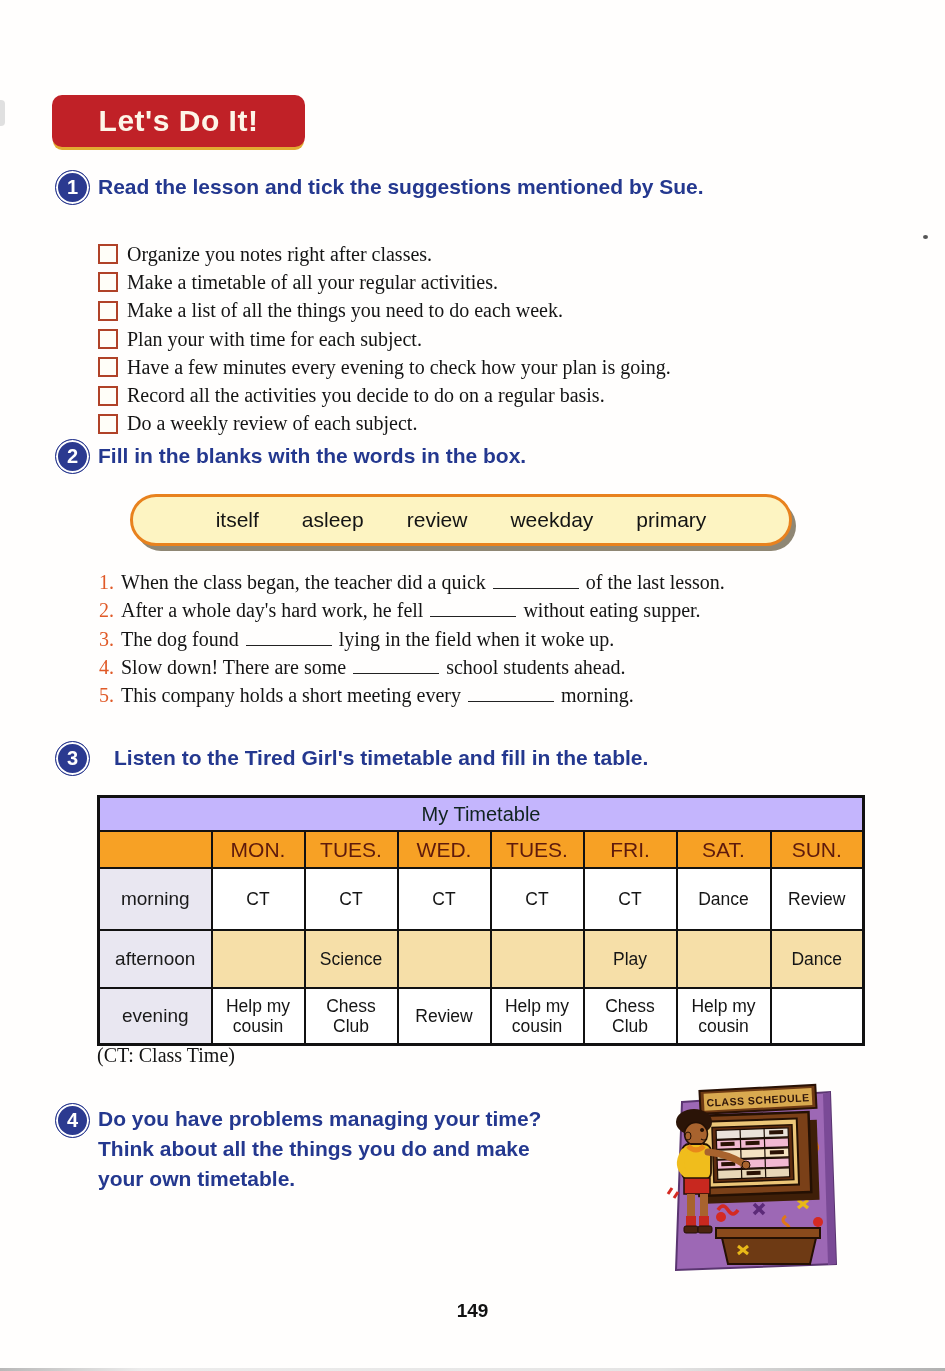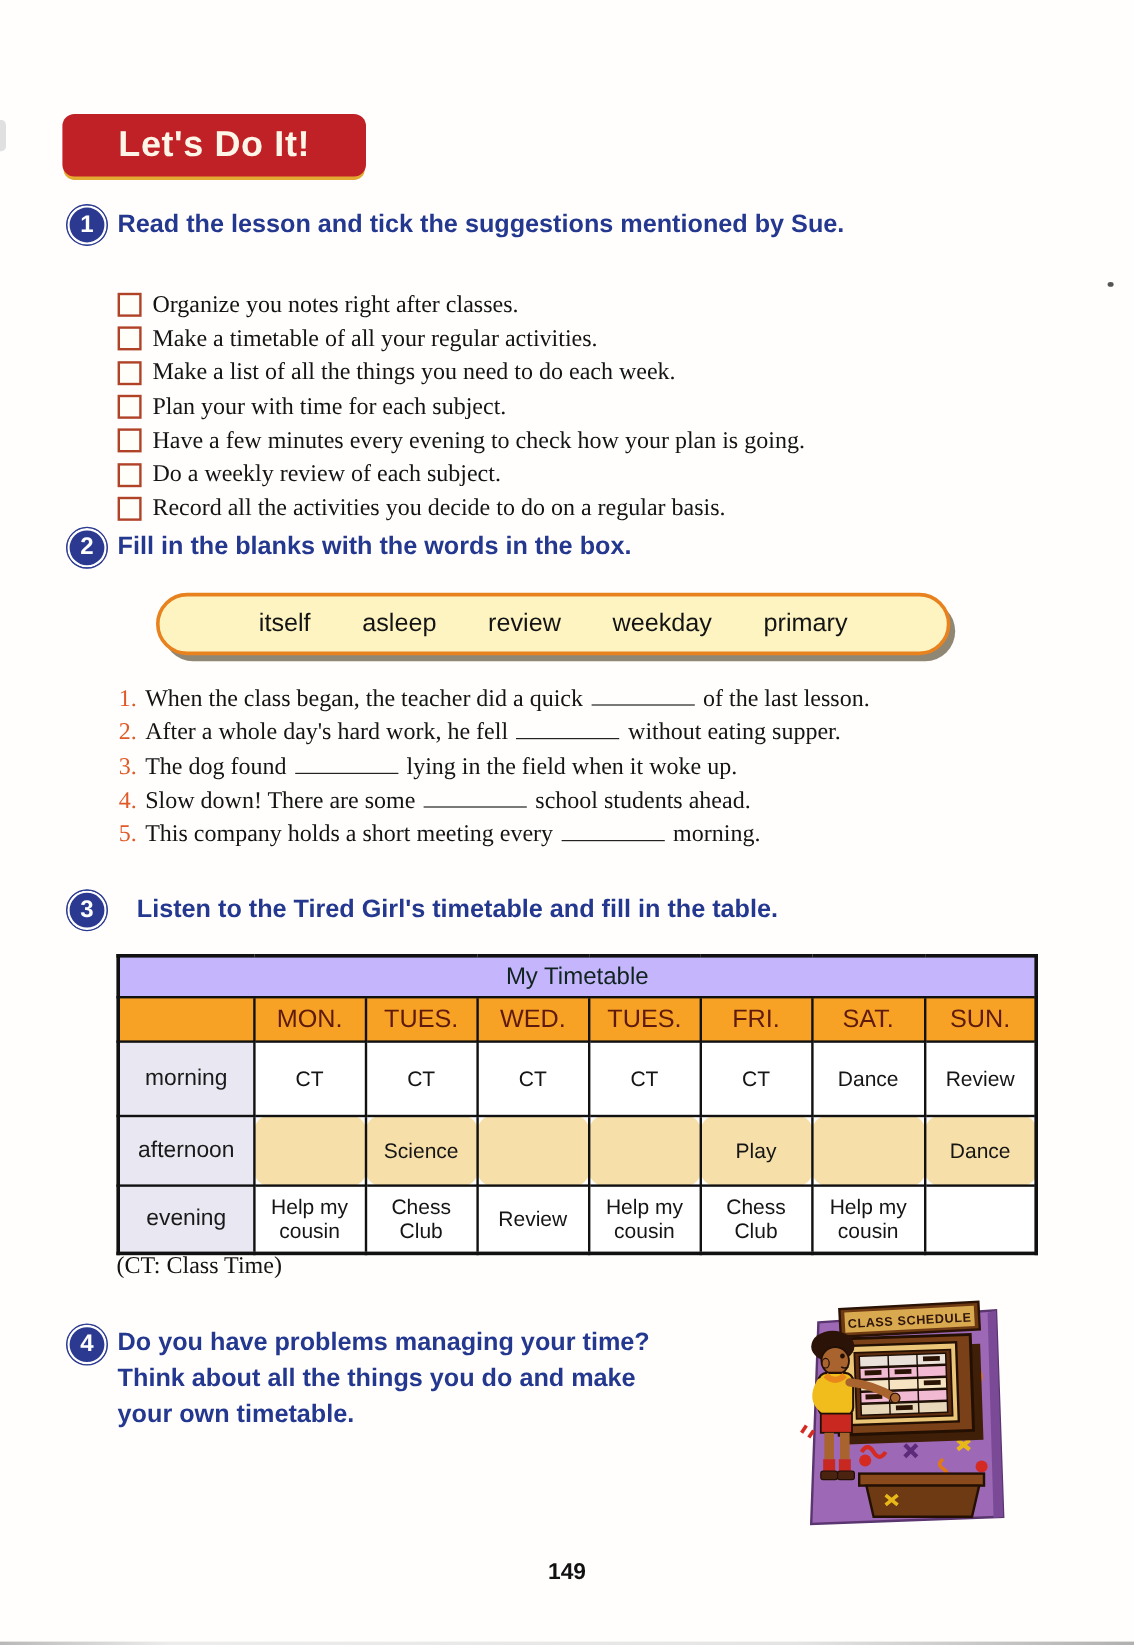--- a/index.html
+++ b/index.html
@@ -65,21 +65,21 @@
     border-collapse:collapse; table-layout:fixed;
     border:3px solid #111;
   }
   .timetable td { border:2px solid #111; text-align:center; padding:1px; }
   .tt-title { background:#c4b5fd; font-size:20px; color:#10231f; height:30px; }
   .tt-day  { background:#f7a125; color:#5e1a0c; font-size:21px; height:33px; }
   .tt-label{ background:#e9e7f1; color:#1a1a1a; font-size:19px; }
   .tt-cell { background:#ffffff; font-size:17.5px; color:#151515; line-height:1.15;margin-left:32px; }
   tr.r-morning td { height:58px; }
   tr.r-afternoon td { height:54px; }
-  tr.r-afternoon td.tt-cell { background:#f6dfa8;border-radius:12px; }
+  tr.r-afternoon td.tt-cell { background:#f6dfa8; }
   tr.r-evening td { height:52px; }
   .tt-note {
     position:absolute; left:97px; top:1044px;
     font-family:"Liberation Serif", serif; font-size:20px; color:#141414;
   }
   
   .sec4-text { position:absolute; left:98px; top:1104px; width:540px; }
   .sec4-text div { color:#24388f; font-size:21px; font-weight:bold; line-height:30px; }
   
   .illus { position:absolute; left:658px; top:1082px; }
@@ -132,25 +132,25 @@
     <div class="check-row">
       <span class="checkbox"></span>
       <span class="txt">Plan your with time for each subject.</span>
     </div>
     <div class="check-row">
       <span class="checkbox"></span>
       <span class="txt">Have a few minutes every evening to check how your plan is going.</span>
     </div>
     <div class="check-row">
       <span class="checkbox"></span>
+      <span class="txt">Record all the activities you decide to do on a regular basis.</span>
+    </div>
+    <div class="check-row">
+      <span class="checkbox"></span>
       <span class="txt">Do a weekly review of each subject.</span>
-    </div>
-    <div class="check-row">
-      <span class="checkbox"></span>
-      <span class="txt">Record all the activities you decide to do on a regular basis.</span>
     </div>
   </div>
 
   <div class="badge" style="left:55px; top:439px;">
     <span>2</span>
   </div>
   <div class="sec-title" style="top:444px;">Fill in the blanks with the words in the box.</div>
 
   <div class="word-box">
     <span>itself</span>

